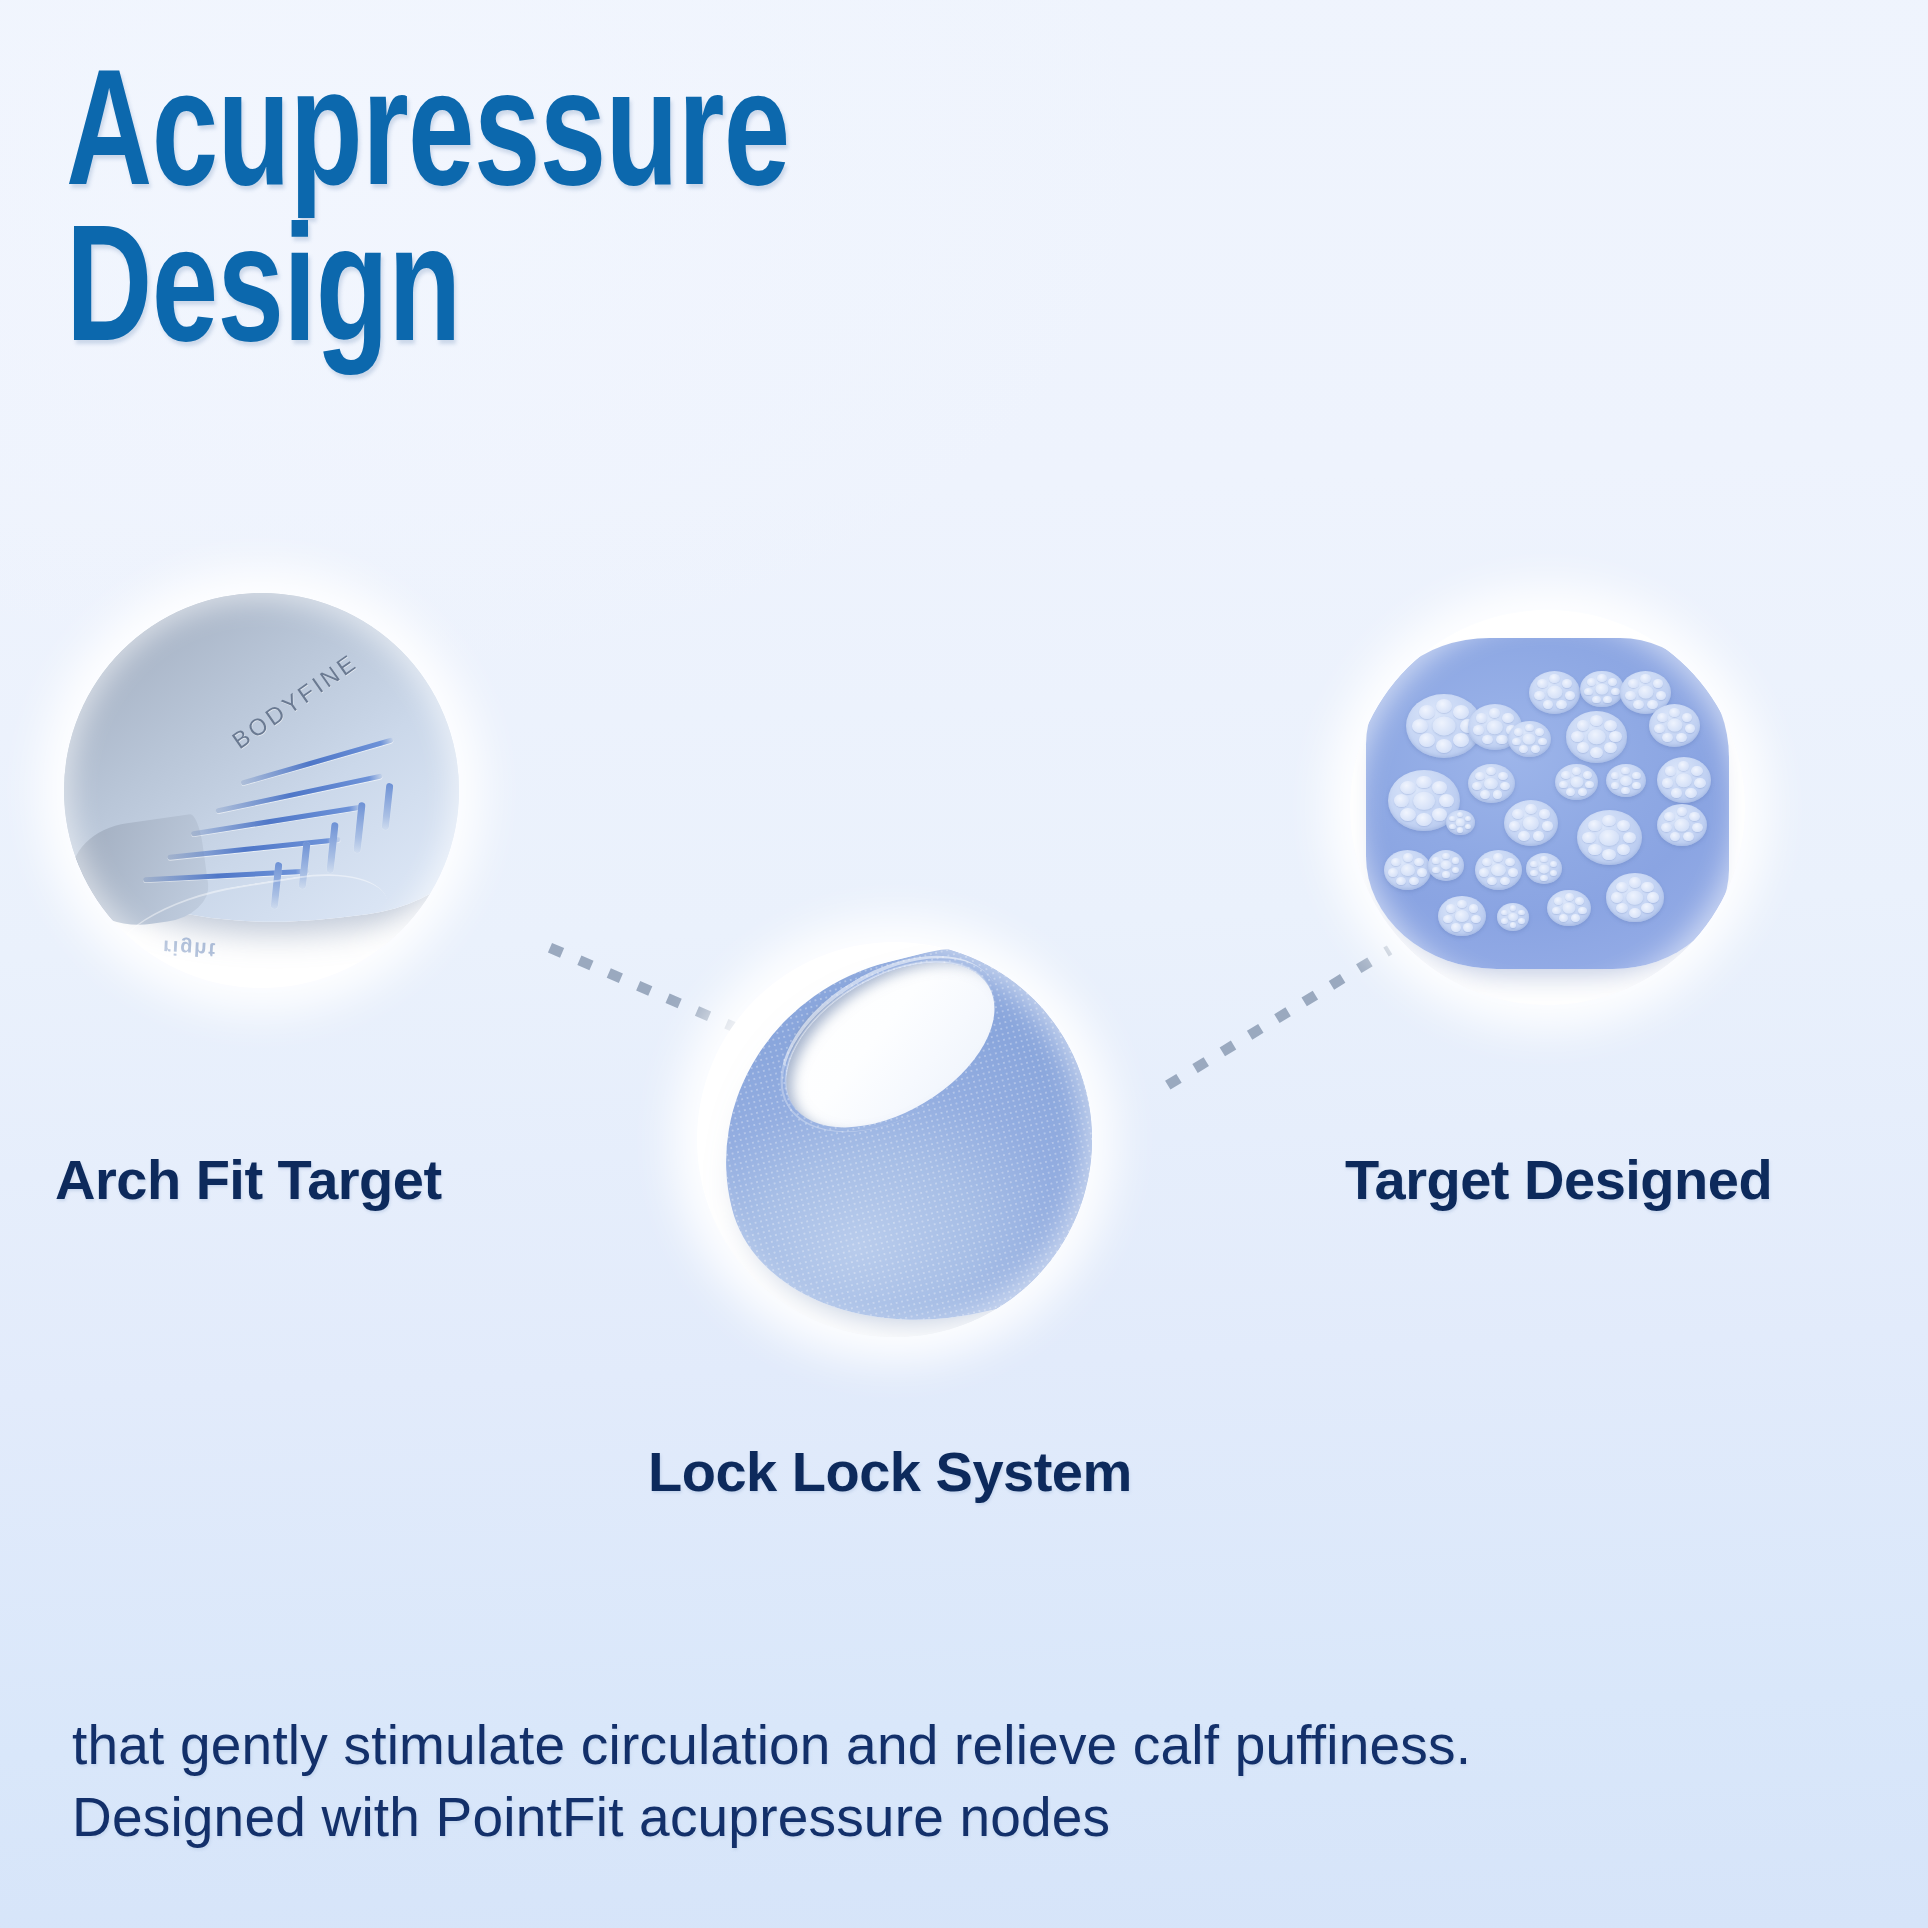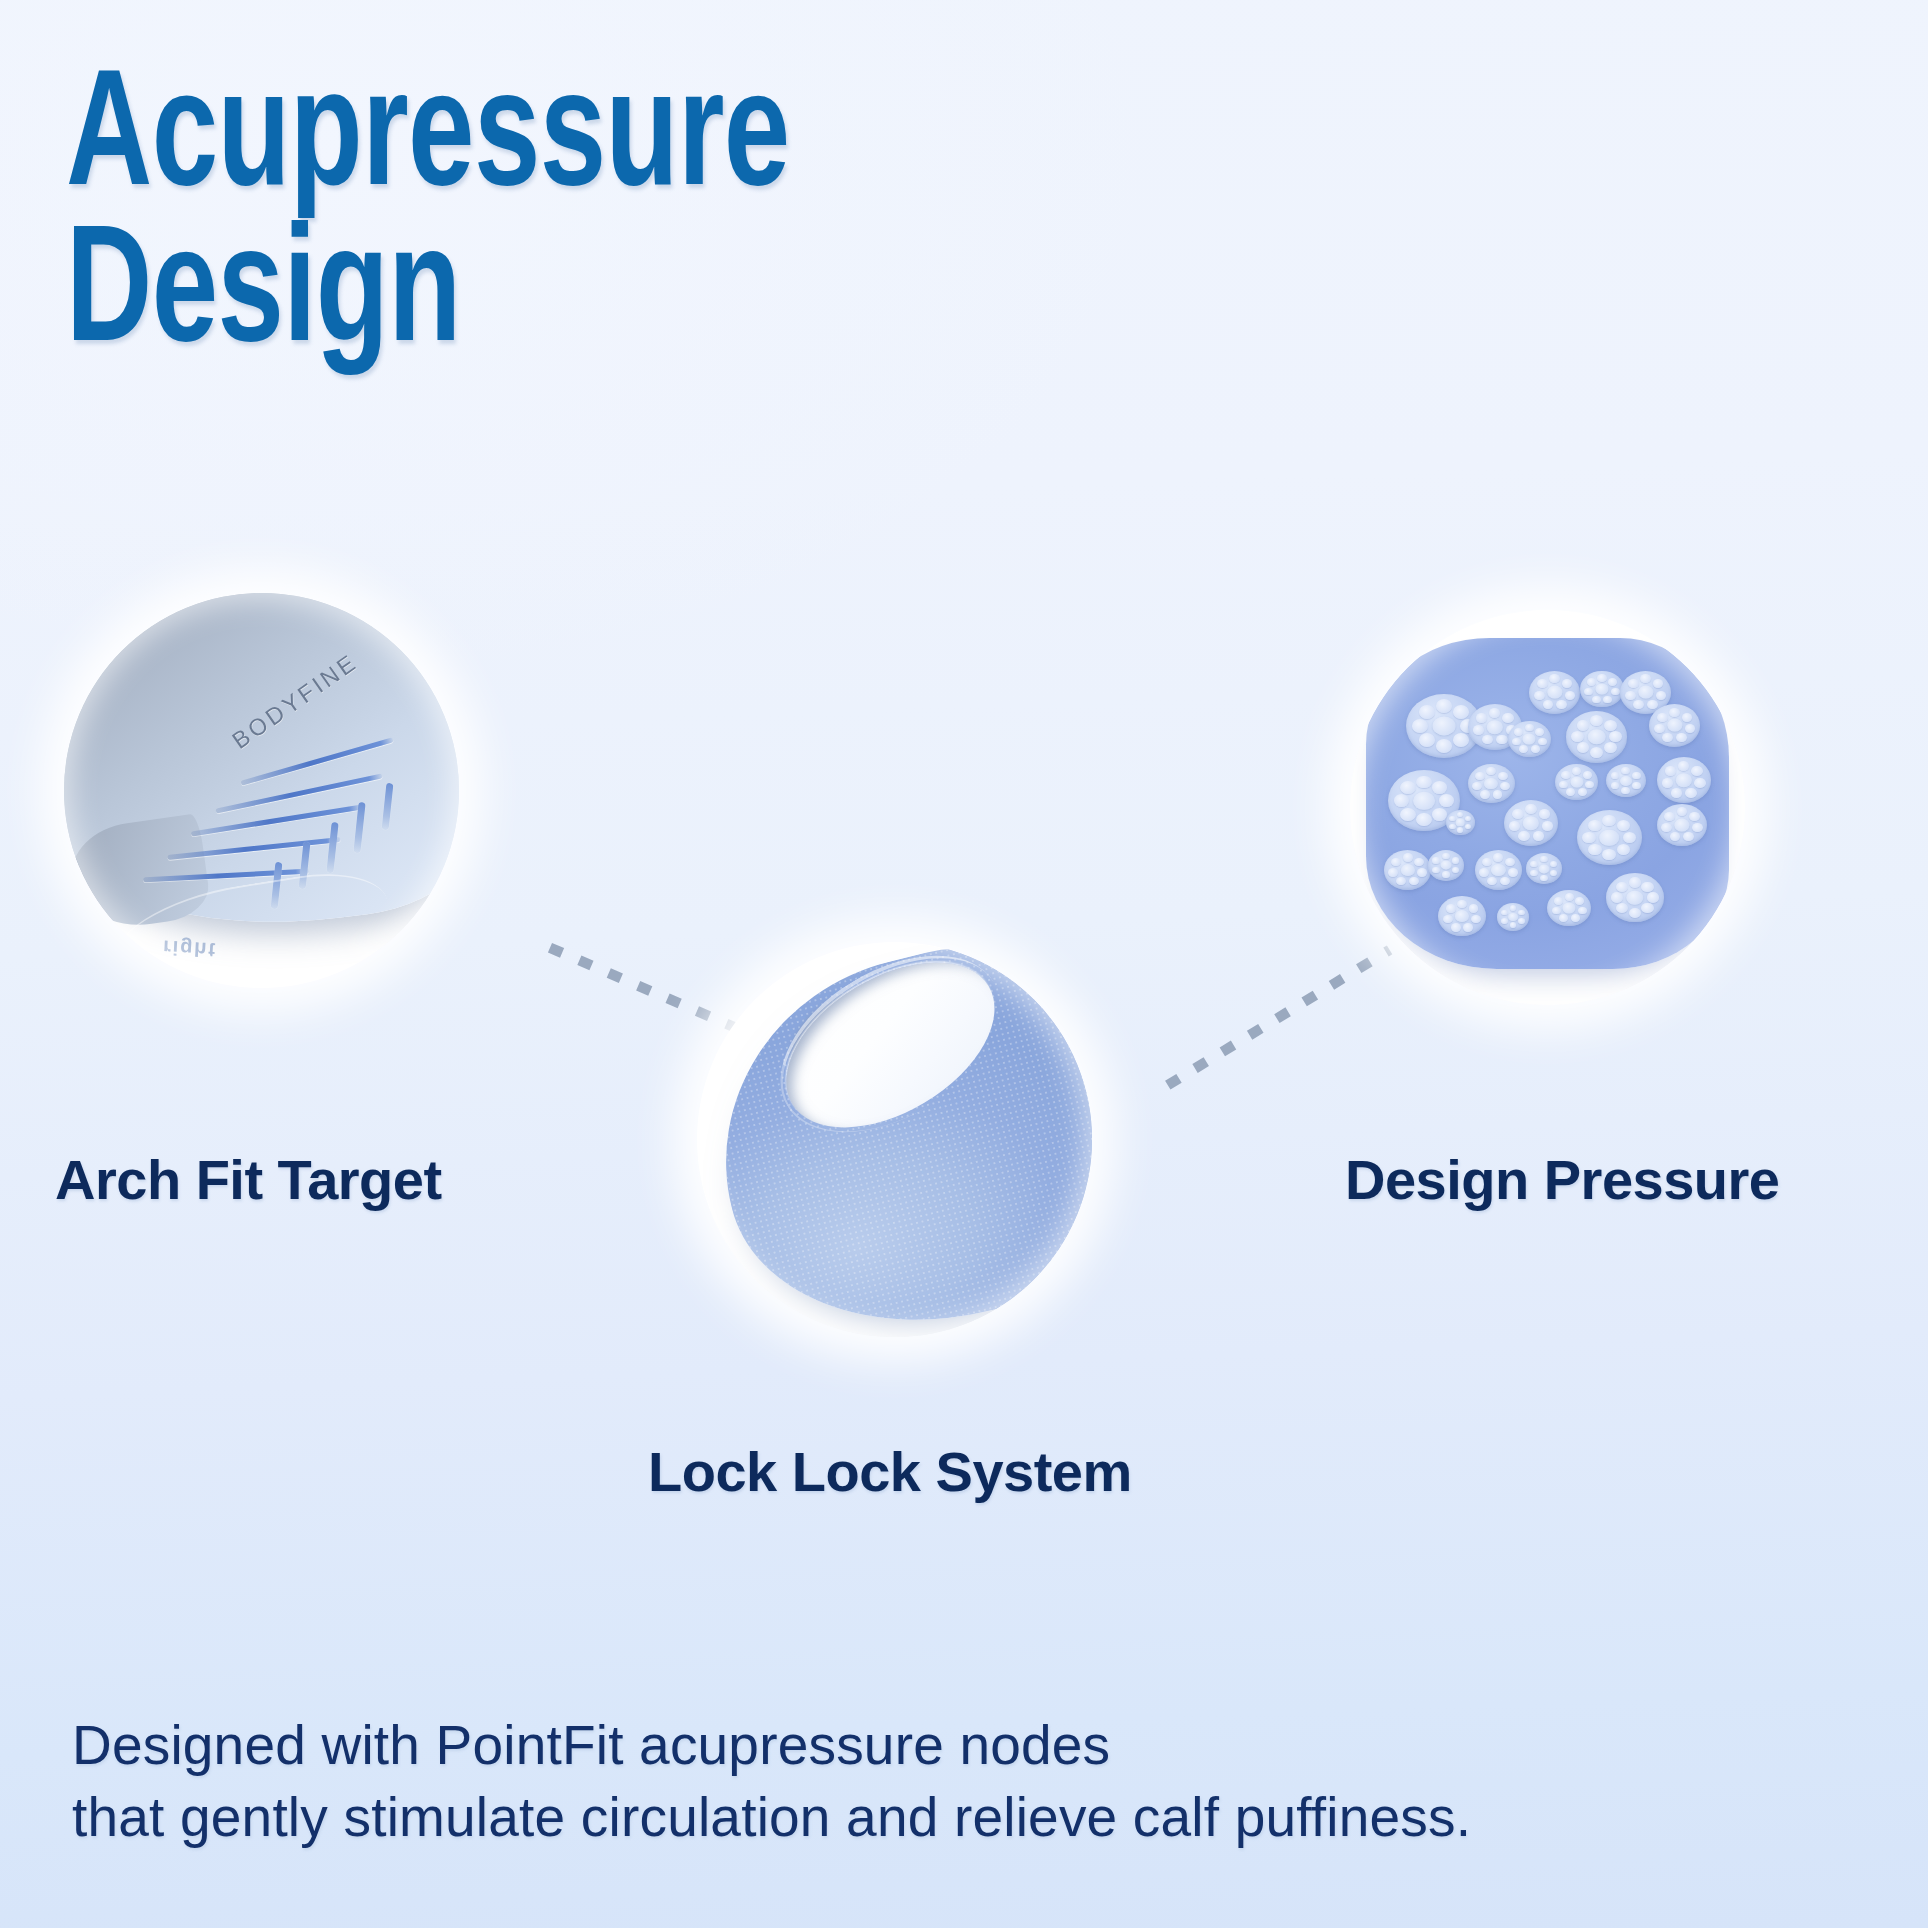--- a/index.html
+++ b/index.html
@@ -498,19 +498,19 @@
           <i style="left: 26.0496%; top: 67.43%;"></i>
           <i style="left: 9.27723%; top: 46.3981%;"></i>
           <i style="left: 15.2632%; top: 20.1718%;"></i>
         </div>
       </div>
   </div>
 </div>
 
 <div class="feature-label" id="label-arch">Arch Fit Target</div>
 <div class="feature-label" id="label-heel">Lock Lock System</div>
-<div class="feature-label" id="label-node">Design Pressure</div>
+<div class="feature-label" id="label-node">Target Designed</div>
 
 <div id="description">
+  <span class="dline">that gently stimulate circulation and relieve calf puffiness.</span>
   <span class="dline">Designed with PointFit acupressure nodes</span>
-  <span class="dline">that gently stimulate circulation and relieve calf puffiness.</span>
 </div>
 
 
 </body></html>

